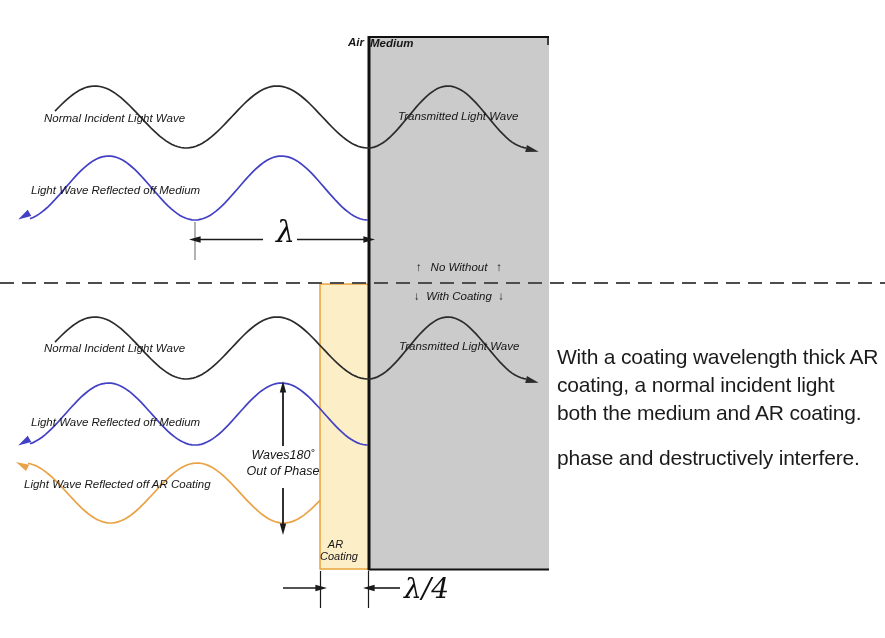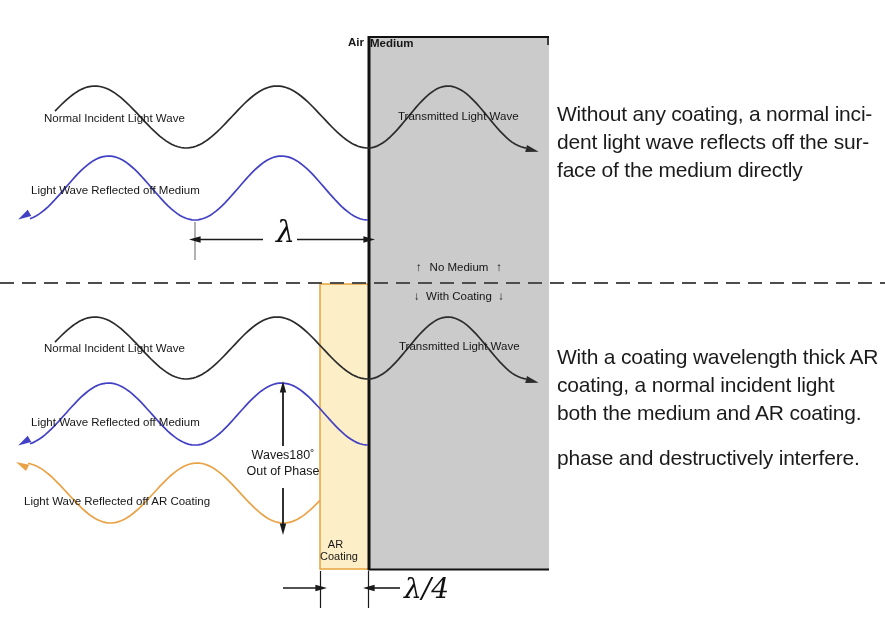--- a/index.html
+++ b/index.html
@@ -3,21 +3,21 @@
 <meta charset="utf-8">
 <style>
   html,body{margin:0;padding:0;background:#ffffff;}
   .stage{
     position:relative;width:885px;height:638px;background:#fff;overflow:hidden;
     font-family:"Liberation Sans",sans-serif;
   }
   .layer{position:absolute;left:0;top:0;}
   .lbl{
     position:absolute;font-size:11.5px;font-weight:500;color:#161616;
-    white-space:nowrap;line-height:13px;
+    white-space:nowrap;line-height:13px;font-style:italic;
   }
   .lbl.bold{font-weight:700;}
   .divider-lbl{display:flex;justify-content:space-between;align-items:center;}
   .divider-lbl span{font-weight:500;}
   .phase-note{font-size:12.5px;line-height:16px;font-weight:500;text-align:center;}
   .coat-lbl{font-size:11px;line-height:12px;font-weight:500;text-align:center;}
   .sym{
     position:absolute;font-family:"DejaVu Serif",serif;font-style:italic;
     color:#111;white-space:nowrap;
   }
@@ -81,51 +81,46 @@
   <div class="lbl bold" style="left:336px;top:36px;width:28px;text-align:right">Air</div>
   <div class="lbl bold" style="left:370px;top:37px">Medium</div>
 
   <div class="lbl" style="left:44px;top:112px">Normal Incident Light Wave</div>
   <div class="lbl" style="left:31px;top:184px">Light Wave Reflected off Medium</div>
   <div class="lbl" style="left:398px;top:110px">Transmitted Light Wave</div>
   <div class="sym" style="left:276px;top:214px;font-size:30px">λ</div>
 
   <div class="lbl divider-lbl" style="left:416px;top:261px;width:86px">
     <span>↑</span>
-    <span>No Medium</span>
+    <span>No Without</span>
     <span>↑</span>
   </div>
   <div class="lbl divider-lbl" style="left:414px;top:290px;width:90px">
     <span>↓</span>
     <span>With Coating</span>
     <span>↓</span>
   </div>
 
   <div class="lbl" style="left:44px;top:342px">Normal Incident Light Wave</div>
   <div class="lbl" style="left:31px;top:416px">Light Wave Reflected off Medium</div>
-  <div class="lbl" style="left:24px;top:495px">Light Wave Reflected off AR Coating</div>
+  <div class="lbl" style="left:24px;top:478px">Light Wave Reflected off AR Coating</div>
   <div class="lbl" style="left:399px;top:340px">Transmitted Light Wave</div>
 
   <div class="lbl phase-note" style="left:243px;top:447px;width:80px">
     <div>Waves180˚</div>
     <div>Out of Phase</div>
   </div>
 
   <div class="lbl coat-lbl" style="left:320px;top:538px;width:31px">
     <div>AR</div>
     <div>Coating</div>
   </div>
 
   <div class="sym" style="left:404px;top:572px;font-size:28px">λ/4</div>
 
-  <div class="para" style="left:557px;top:100px">
-    <div>Without any coating, a normal inci-</div>
-    <div>dent light wave reflects off the sur-</div>
-    <div>face of the medium directly</div>
-  </div>
 
   <div class="para" style="left:557px;top:343px">
     <div>With a coating wavelength thick AR</div>
     <div>coating, a normal incident light</div>
     <div>both the medium and AR coating.</div>
     <div class="spacer"></div>
     <div>phase and destructively interfere.</div>
   </div>
 
 </div>

